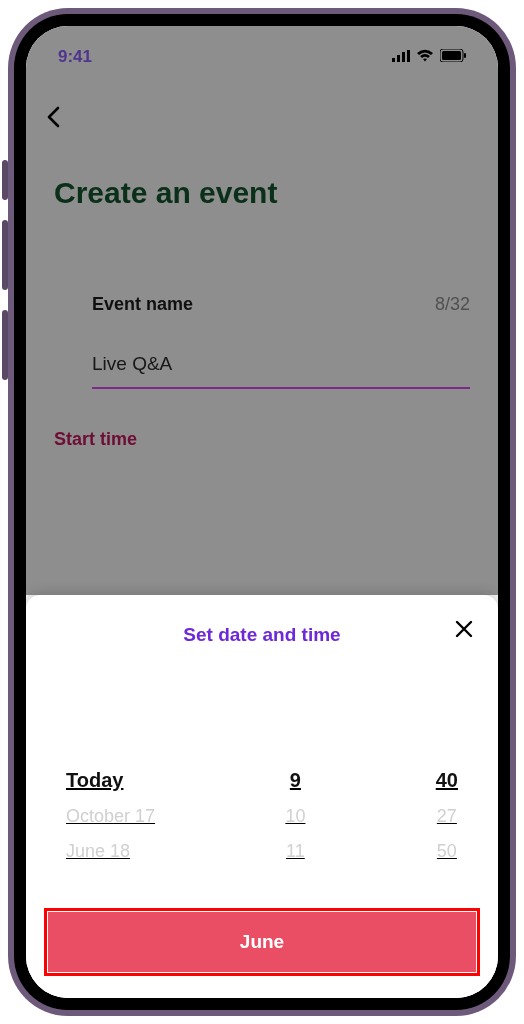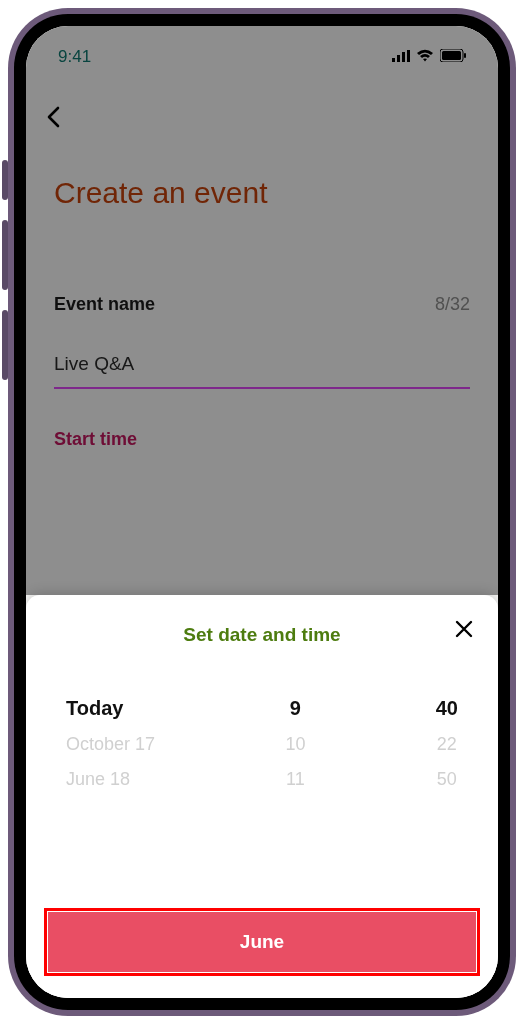--- a/index.html
+++ b/index.html
@@ -61,42 +61,42 @@
     z-index: 5;
     pointer-events: none;
   }
   .status-bar {
     display: flex;
     justify-content: space-between;
     align-items: center;
     padding: 14px 32px 0 32px;
     height: 48px;
     font-size: 17px;
-    font-weight: 400;
-    color: #0f766e;
+    font-weight: 700;
+    color: #8b5cf6;
   }
   .status-icons { display: flex; gap: 6px; align-items: center; }
   .back-row {
     padding: 32px 20px 8px;
   }
   .content {
     padding: 36px 28px 0;
   }
   .title {
     font-size: 30px;
-    font-weight: 400;
-    color: #c2410c;
+    font-weight: 700;
+    color: #14532d;
     margin-bottom: 28px;
   }
   .subtitle {
     font-size: 17px;
     color: #8b8b8b;
     line-height: 1.45;
   }
-  .field-block { margin-top: 84px; }
+  .field-block { margin-top: 84px; margin-left: 38px; }
   .field-row {
     display: flex;
     justify-content: space-between;
     font-size: 18px;
     color: #1b1b1b;
     font-weight: 600;
   }
   .counter { color: #8b8b8b; font-weight: 500; }
   .field-input {
     border: none;
@@ -130,34 +130,35 @@
   .sheet-header {
     display: flex;
     align-items: center;
     justify-content: center;
     position: relative;
     height: 36px;
   }
   .sheet-title {
     font-size: 19px;
     font-weight: 700;
-    color: #4d7c0f;
+    color: #6d28d9;
   }
   .close-btn {
     position: absolute;
     right: 2px;
     top: 0;
     font-size: 24px;
     cursor: pointer;
   }
   .picker {
-    margin-top: 44px;
+    margin-top: 116px;
     display: flex;
     justify-content: space-between;
     padding: 0 18px;
+    text-decoration: underline;
   }
   .picker-col {
     display: flex;
     flex-direction: column;
     align-items: center;
     gap: 14px;
     text-align: center;
   }
   .picker-val {
     font-size: 20px;
@@ -268,21 +269,21 @@
             <div class="picker-fade">October 17</div>
             <div class="picker-fade">June 18</div>
           </div>
           <div class="picker-col">
             <div class="picker-val">9</div>
             <div class="picker-fade">10</div>
             <div class="picker-fade">11</div>
           </div>
           <div class="picker-col">
             <div class="picker-val">40</div>
-            <div class="picker-fade">22</div>
+            <div class="picker-fade">27</div>
             <div class="picker-fade">50</div>
           </div>
         </div>
 
         <button class="next-btn">June</button>
         <div class="hl-box"></div>
       </div>
 
     </div>
   </div>

